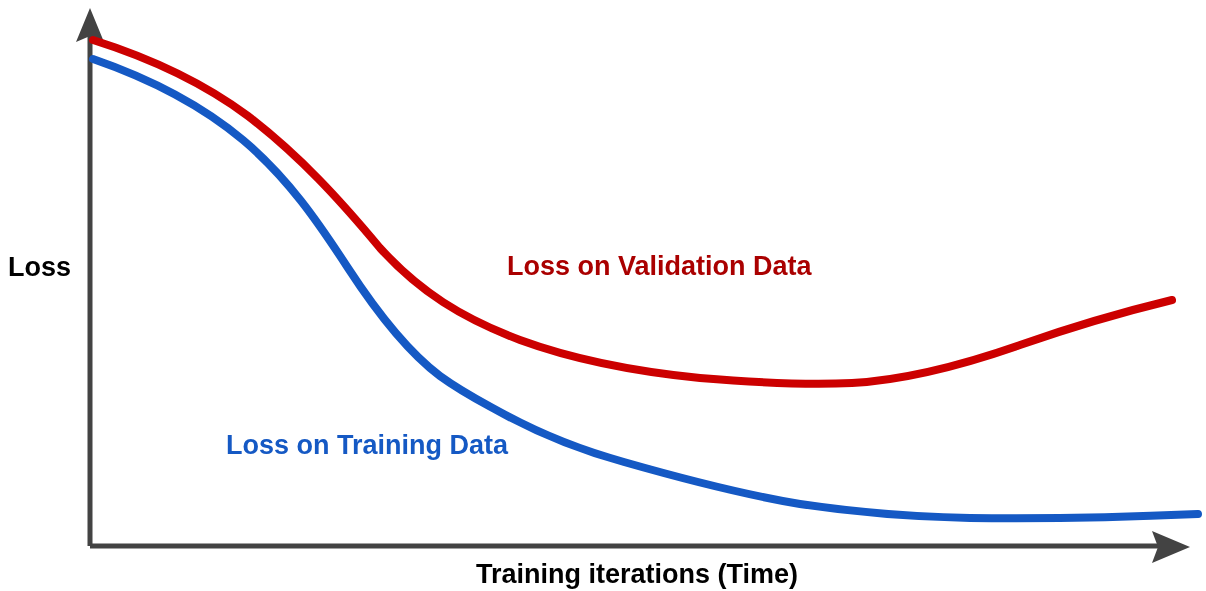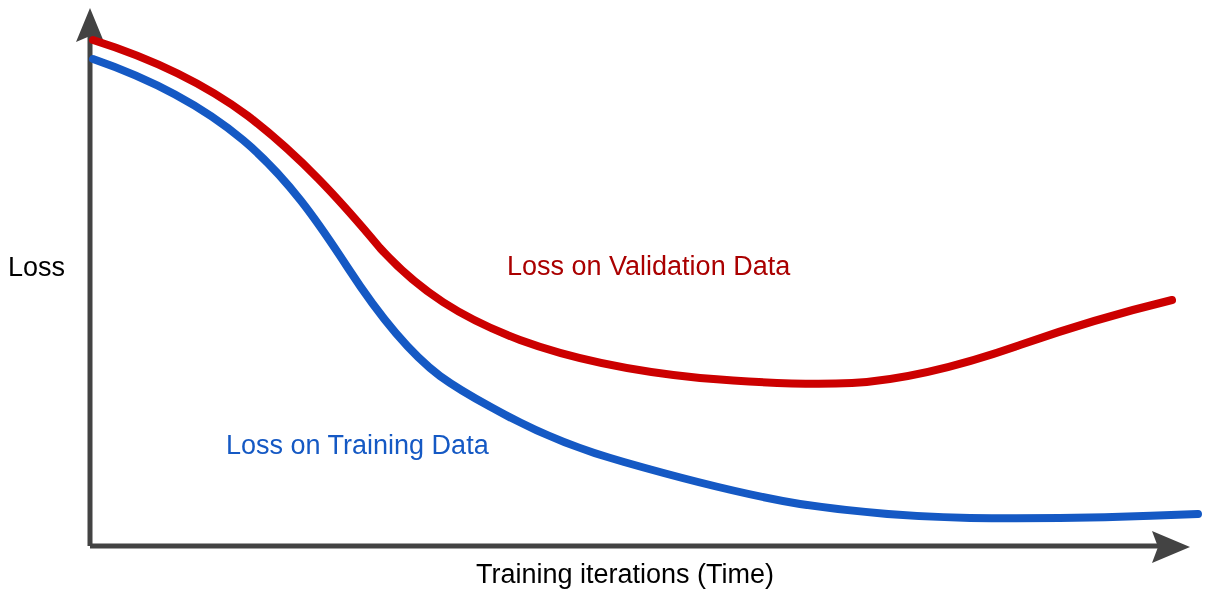--- a/index.html
+++ b/index.html
@@ -13,20 +13,21 @@
     font-family: "Liberation Sans", sans-serif;
     overflow: hidden;
     position: relative;
   }
   #chart-root {
     position: absolute;
     top: 0;
     left: 0;
     width: 1206px;
     height: 591px;
+    font-weight: bold;
   }
   svg.chart-svg {
     display: block;
     width: 1206px;
     height: 591px;
   }
   .axis-line {
     stroke: #434343;
     stroke-width: 5;
     stroke-linecap: butt;

